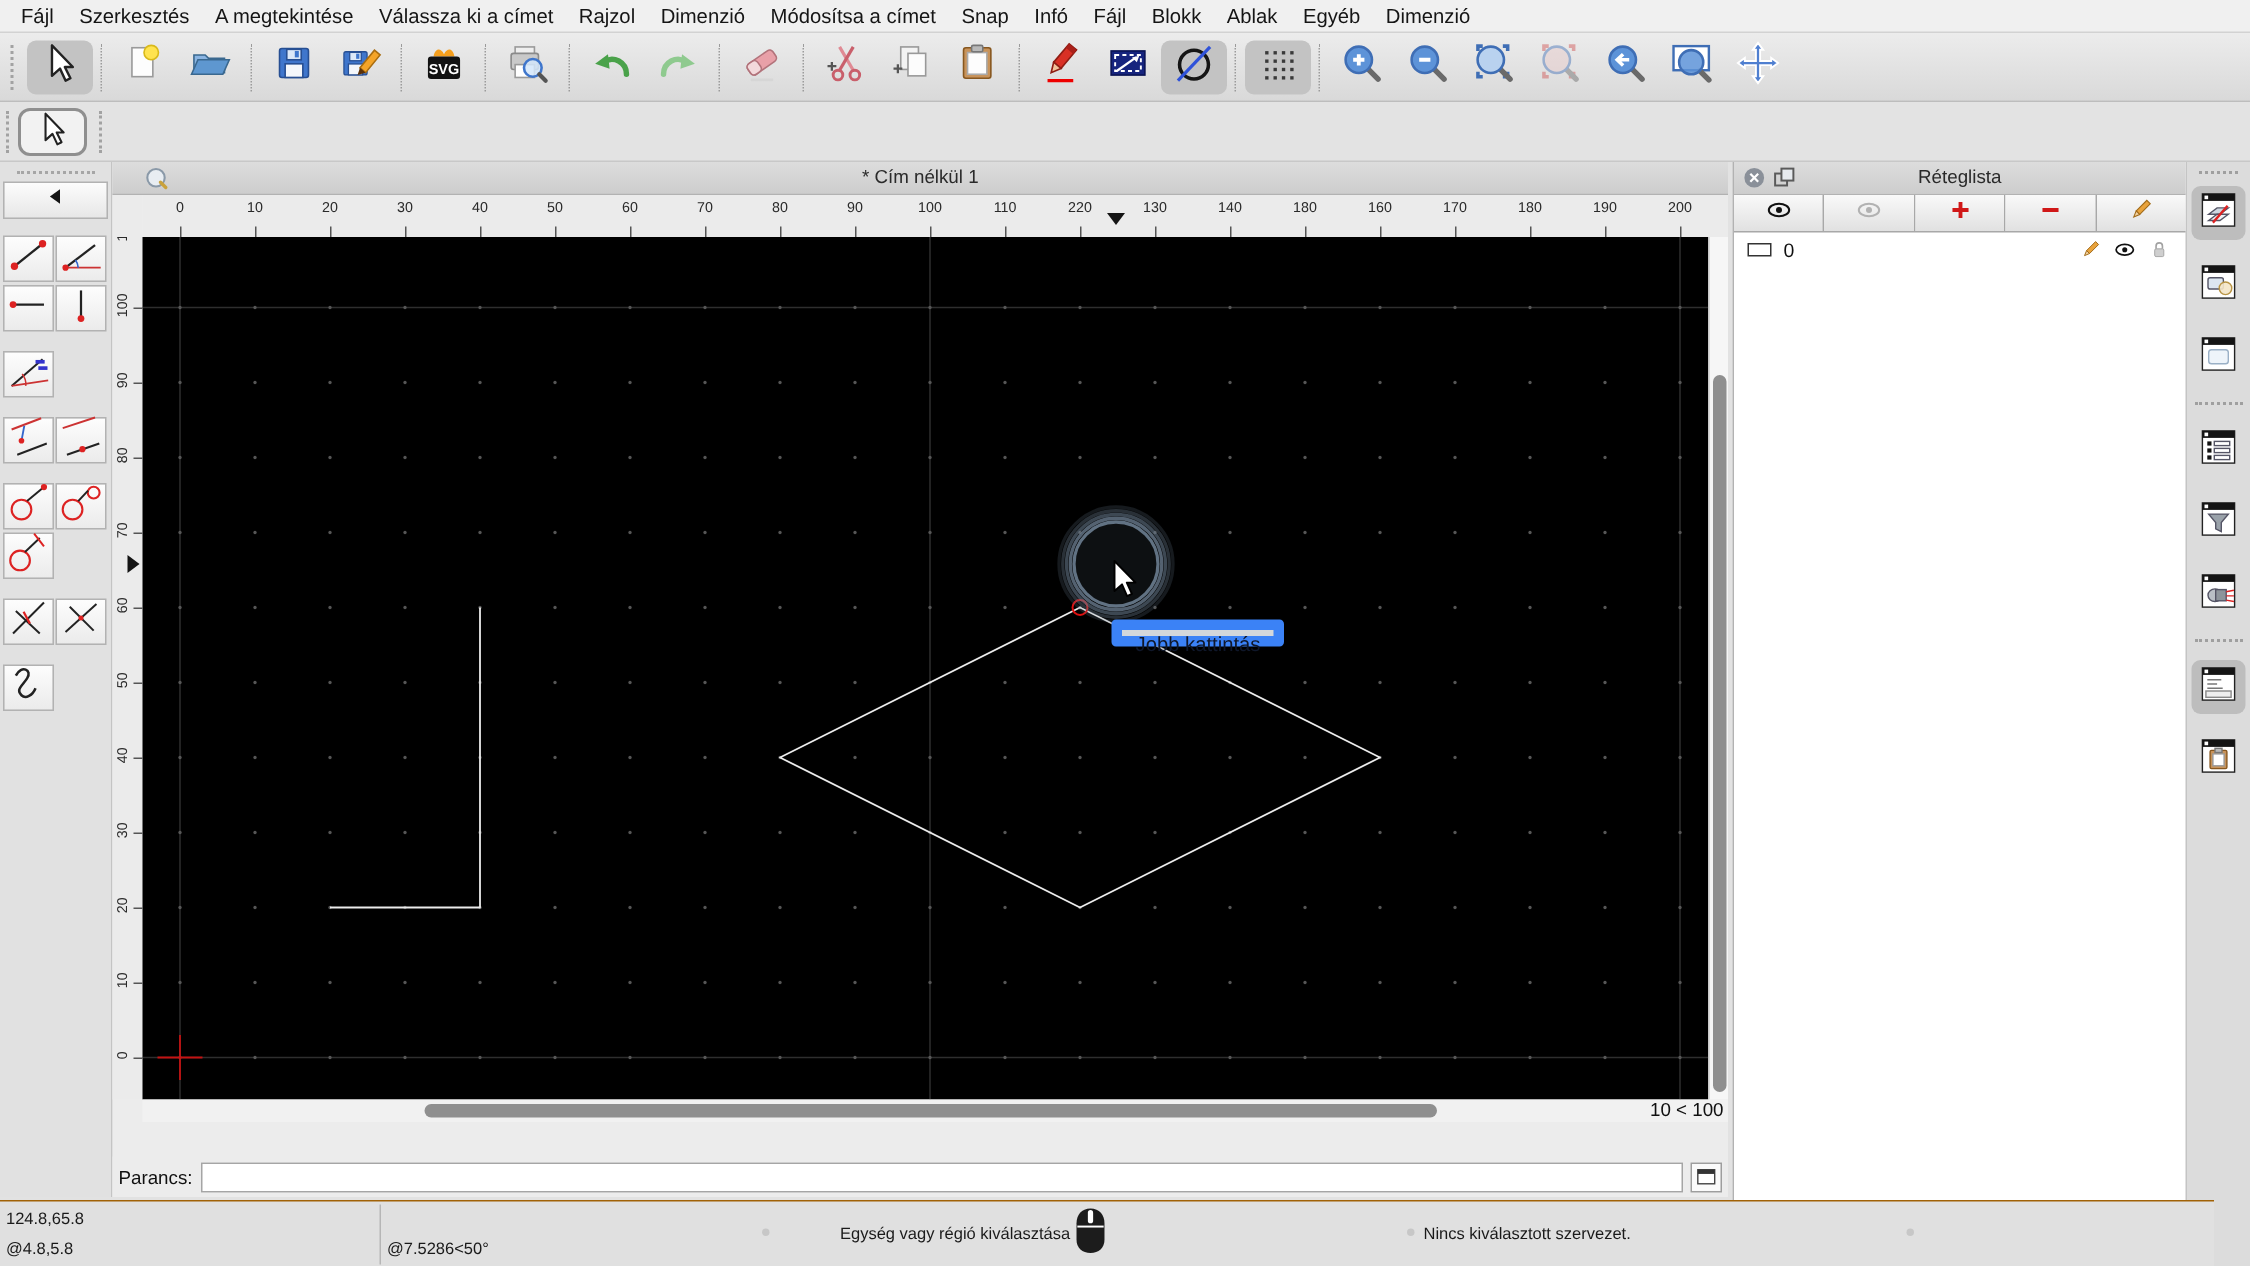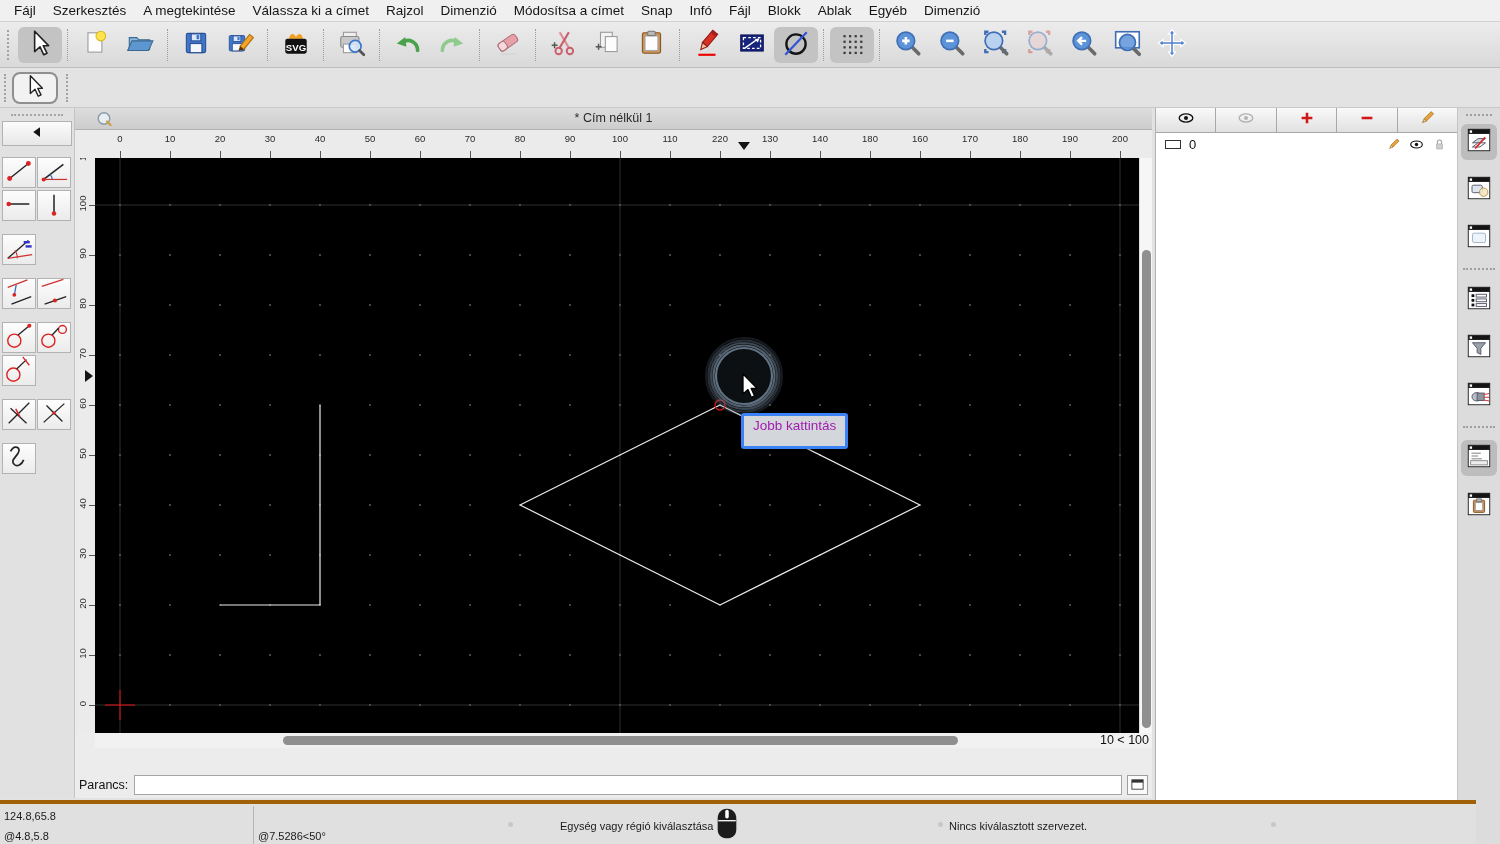--- a/index.html
+++ b/index.html
@@ -39,21 +39,21 @@
   .ruler-corner{position:absolute;left:0;top:22px;width:20px;height:28px;background:#ebebeb;}
   .hruler{position:absolute;left:20px;top:22px;width:1057px;height:28px;background:#ebebeb;overflow:hidden;}
   .htick{position:absolute;bottom:0;width:1px;height:7px;background:#555;}
   .hlab{position:absolute;top:3px;width:30px;text-align:center;font-size:9.5px;color:#2a2a2a;}
   .hmarker{position:absolute;bottom:8px;width:0;height:0;border-left:6px solid transparent;border-right:6px solid transparent;border-top:8px solid #141414;}
   .vruler{position:absolute;left:0;top:50px;width:20px;height:575px;background:#ebebeb;overflow:hidden;}
   .vtick{position:absolute;right:0;width:6px;height:1px;background:#555;}
   .vlab{position:absolute;left:-6px;width:26px;text-align:center;font-size:9.5px;color:#2a2a2a;transform:rotate(-90deg);}
   .vmarker{position:absolute;right:2px;width:0;height:0;border-top:6px solid transparent;border-bottom:6px solid transparent;border-left:8px solid #141414;}
   .canvas{position:absolute;left:20px;top:50px;width:1044px;height:575px;background:#000;overflow:hidden;}
-  .tooltip{position:absolute;left:646px;top:255px;height:36px;padding:2px 9px;background:#d3d7db;border:3px solid #3b82f6;border-radius:3px;font-size:13.5px;color:#a21caf;box-shadow:0 1px 3px rgba(0,0,0,.45);white-space:nowrap;}
+  .tooltip{position:absolute;left:646px;top:255px;height:14px;padding:2px 9px;background:#d3d7db;border:7px solid #3b82f6;border-radius:3px;font-size:13.5px;color:#0f172a;box-shadow:0 1px 3px rgba(0,0,0,.45);white-space:nowrap;}
   .vscroll{position:absolute;left:1064px;top:50px;width:13px;height:575px;background:#f6f6f6;border-left:1px solid #dcdcdc;}
   .vthumb{position:absolute;left:2px;top:92px;width:9px;height:478px;border-radius:5px;background:#8f8f8f;}
   .hscroll-strip{position:absolute;left:20px;top:625px;width:1057px;height:15px;background:#f1f1f1;text-align:right;}
   .hthumb{position:absolute;left:188px;top:3px;width:675px;height:9px;border-radius:5px;background:#8f8f8f;}
   .gridstatus{position:absolute;right:3px;top:0px;font-size:12.5px;color:#101010;}
   .cmd-history{position:absolute;left:0;top:640px;width:1077px;height:23px;background:#fff;border:1px solid #9e9e9e;font-size:12.5px;line-height:20px;padding-left:8px;color:#1515cc;}
   .cmd-hlabel{font-style:italic;}
   .mini-scroll{position:absolute;right:1px;top:1px;width:9px;height:19px;background:#f2f2f2;}
   .mini-thumb{margin:1px auto;width:7px;height:15px;border-radius:4px;background:#9a9a9a;}
   .cmd-row{position:absolute;left:0;top:663px;width:1077px;height:27px;background:#ececec;display:flex;align-items:center;padding:0 4px;}
@@ -75,21 +75,21 @@
   .lp-rowicon{margin-left:6px;display:flex;}
 
   
   .dock{position:absolute;left:1458px;top:108px;width:42px;height:736px;background:#dcdcdc;display:flex;flex-direction:column;align-items:center;padding-top:4px;}
   .dock-handle{width:26px;border-top:2px dotted #9f9f9f;margin:2px 0 8px;}
   .dock-btn{width:36px;height:36px;border-radius:6px;margin-bottom:12px;display:flex;align-items:center;justify-content:center;flex:0 0 auto;}
   .dock-btn.active{background:#bdbdbd;}
   .dock-sep{width:32px;border-top:2px dotted #9f9f9f;margin:0 0 12px;}
 
   
-  .statusbar{position:absolute;left:0;top:800px;width:1476px;height:44px;background:#e0e0e0;border-top:4px solid #a16207;font-size:11px;color:#1a1a1a;}
+  .statusbar{position:absolute;left:0;top:800px;width:1476px;height:44px;background:#e0e0e0;border-top:1px solid #a16207;font-size:11px;color:#1a1a1a;}
   .sb-dot{position:absolute;width:5px;height:5px;border-radius:50%;background:#c7c7c7;}
 </style>
 </head>
 <body>
 
 <div id="app">
   <div class="menubar">
       <span class="menu-item">Fájl</span>
       <span class="menu-item">Szerkesztés</span>
       <span class="menu-item">A megtekintése</span>
@@ -788,20 +788,31 @@
       <div class="cmd-kbd" id="cmd-kbd-icon">
           <svg viewBox="0 0 16 16" width="15" height="15" xmlns="http://www.w3.org/2000/svg">
             <rect x="2" y="3" width="12" height="10" fill="#fff" stroke="#444"></rect>
             <rect x="2" y="3" width="12" height="3" fill="#333"></rect>
           </svg>
         </div>
     </div>
   </div>
 
   <div class="layerpanel">
+    <div class="lp-header">
+      <span class="lp-close" id="lp-close"><svg viewBox="0 0 16 16" width="15" height="15" xmlns="http://www.w3.org/2000/svg">
+            <circle cx="8" cy="8" r="7" fill="#8a9099"></circle>
+            <path d="M5.2 5.2 l5.6 5.6 M10.8 5.2 l-5.6 5.6" stroke="#fff" stroke-width="1.6"></path>
+          </svg></span>
+      <span class="lp-float" id="lp-float"><svg viewBox="0 0 16 16" width="15" height="15" xmlns="http://www.w3.org/2000/svg">
+            <rect x="1.5" y="5" width="8.5" height="8.5" fill="none" stroke="#5a5a5a" stroke-width="1.4"></rect>
+            <rect x="6" y="1.5" width="8.5" height="8.5" fill="#e6eaee" stroke="#5a5a5a" stroke-width="1.4"></rect>
+          </svg></span>
+      <span>Réteglista</span>
+    </div>
     <div class="lp-toolbar" id="lp-toolbar">
         <div class="lp-btn">
           <span><svg viewBox="0 0 28 28" width="20" height="20" xmlns="http://www.w3.org/2000/svg">
               <ellipse cx="14" cy="14" rx="9.5" ry="5.8" fill="none" stroke="#111" stroke-width="1.9"></ellipse>
               <circle cx="14" cy="14" r="2.8" fill="#111"></circle>
             </svg></span>
         </div>
         <div class="lp-btn">
           <span><svg viewBox="0 0 28 28" width="20" height="20" xmlns="http://www.w3.org/2000/svg">
               <ellipse cx="14" cy="14" rx="9.5" ry="5.8" fill="none" stroke="#b2b2b2" stroke-width="1.9"></ellipse>

